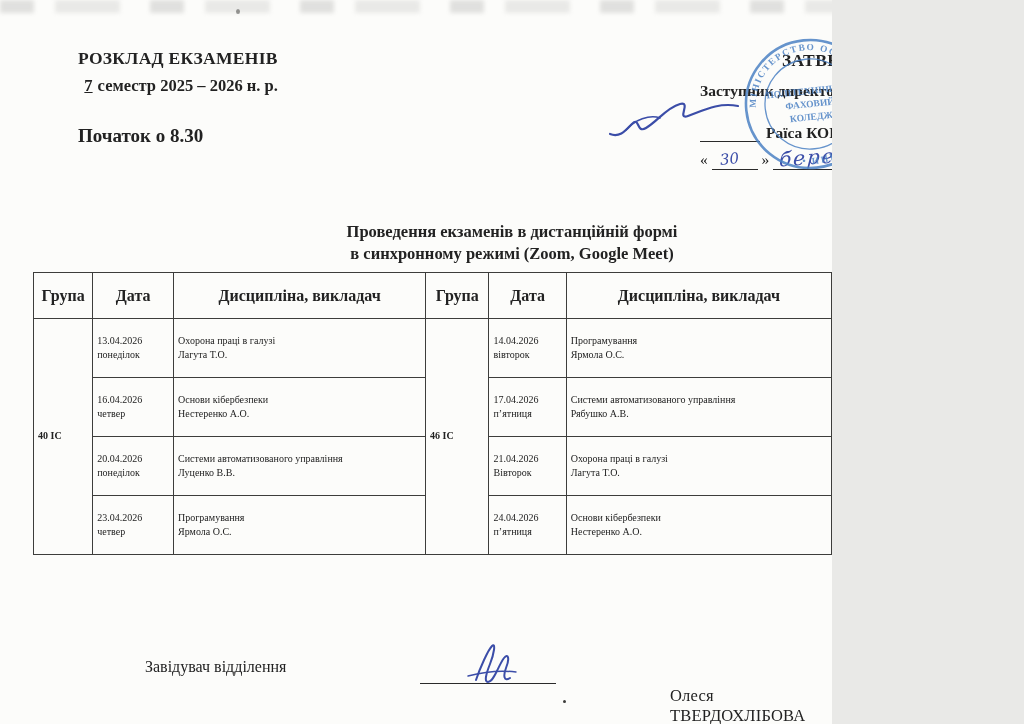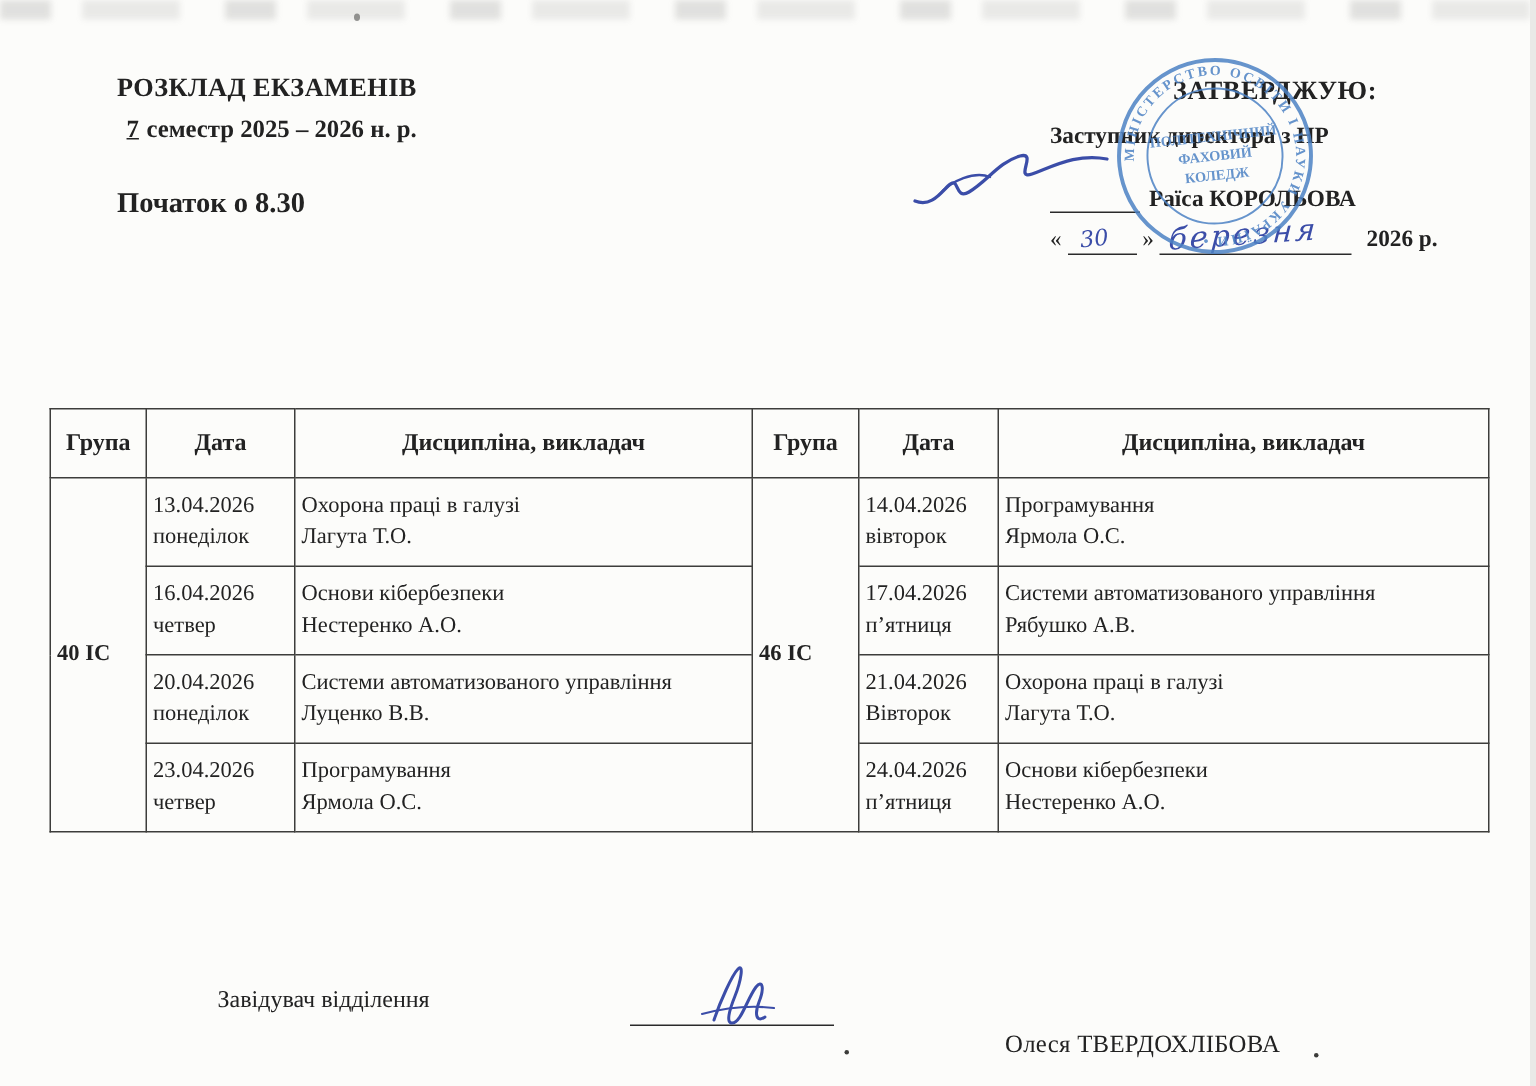--- a/index.html
+++ b/index.html
@@ -1,18 +1,18 @@
 <!DOCTYPE html>
 <html><head>
 <meta charset="utf-8">
 <style>
   html,body{margin:0;padding:0;}
   body{width:1024px;height:724px;background:#e9e9e7;}
   .doc{
-    position:relative;width:1020px;height:724px;overflow:hidden;
+    position:relative;width:832px;height:724px;overflow:hidden;
     background:#fcfcfa;
     font-family:"Liberation Serif","DejaVu Serif",serif;
     color:#222;
   }
   
   .scan-noise{
     position:absolute;left:0;top:0;width:1024px;height:13px;
     background:repeating-linear-gradient(90deg,
       rgba(120,120,118,.38) 0 34px, rgba(120,120,118,0) 34px 55px,
       rgba(140,140,138,.30) 55px 120px, rgba(140,140,138,0) 120px 150px);
@@ -53,21 +53,21 @@
 
   
   .tbl-title{position:absolute;left:0;top:221px;width:1024px;text-align:center;
              font-weight:bold;font-size:16.5px;line-height:1.33;}
 
   
   .sched{position:absolute;left:33px;top:272px;border-collapse:collapse;table-layout:fixed;}
   .sched th,.sched td{border:1.4px solid #3d3d3b;vertical-align:middle;
                       padding:2px 4px;overflow:hidden;}
   .sched th{font-size:16px;font-weight:bold;height:41px;}
-  .sched td{font-size:15px;line-height:1.42;}
+  .sched td{font-size:10px;line-height:1.42;}
   .sched .row{height:59px;}
   .group-cell{font-weight:bold;font-size:16.5px;}
   .cell-2l div{white-space:nowrap;}
 
   
   .foot-role{position:absolute;left:145px;top:658px;font-size:16px;}
   .foot-line{position:absolute;left:420px;top:683px;width:136px;border-bottom:1.4px solid #2a2a2a;height:0;}
   .foot-name{position:absolute;left:670px;top:686px;font-size:16.5px;letter-spacing:.2px;}
   .dot{position:absolute;width:3px;height:3px;background:#3c3c3a;border-radius:50%;}
 </style>
@@ -118,20 +118,24 @@
     </svg>
   </div>
 
   <div class="sig-appr">
     <svg width="150" height="48" viewBox="0 0 150 48">
       <path d="M4,40 C14,44 20,36 26,30 C34,22 30,40 40,34 C52,27 60,14 74,10 C86,7 70,26 82,22 C96,17 112,8 132,12" fill="none" stroke="#3b4da8" stroke-width="2.2" stroke-linecap="round"></path>
       <path d="M20,36 C28,26 44,20 54,24" fill="none" stroke="#3b4da8" stroke-width="1.6" stroke-linecap="round"></path>
     </svg>
   </div>
 
+  <div class="tbl-title">
+    <div>Проведення екзаменів в дистанційній формі</div>
+    <div>в синхронному режимі (Zoom, Google Meet)</div>
+  </div>
 
   <table class="sched">
     <colgroup>
       <col style="width:64px">
         <col style="width:99px">
         <col style="width:305px">
       <col style="width:71px">
         <col style="width:93px">
         <col style="width:327px">
     </colgroup>

